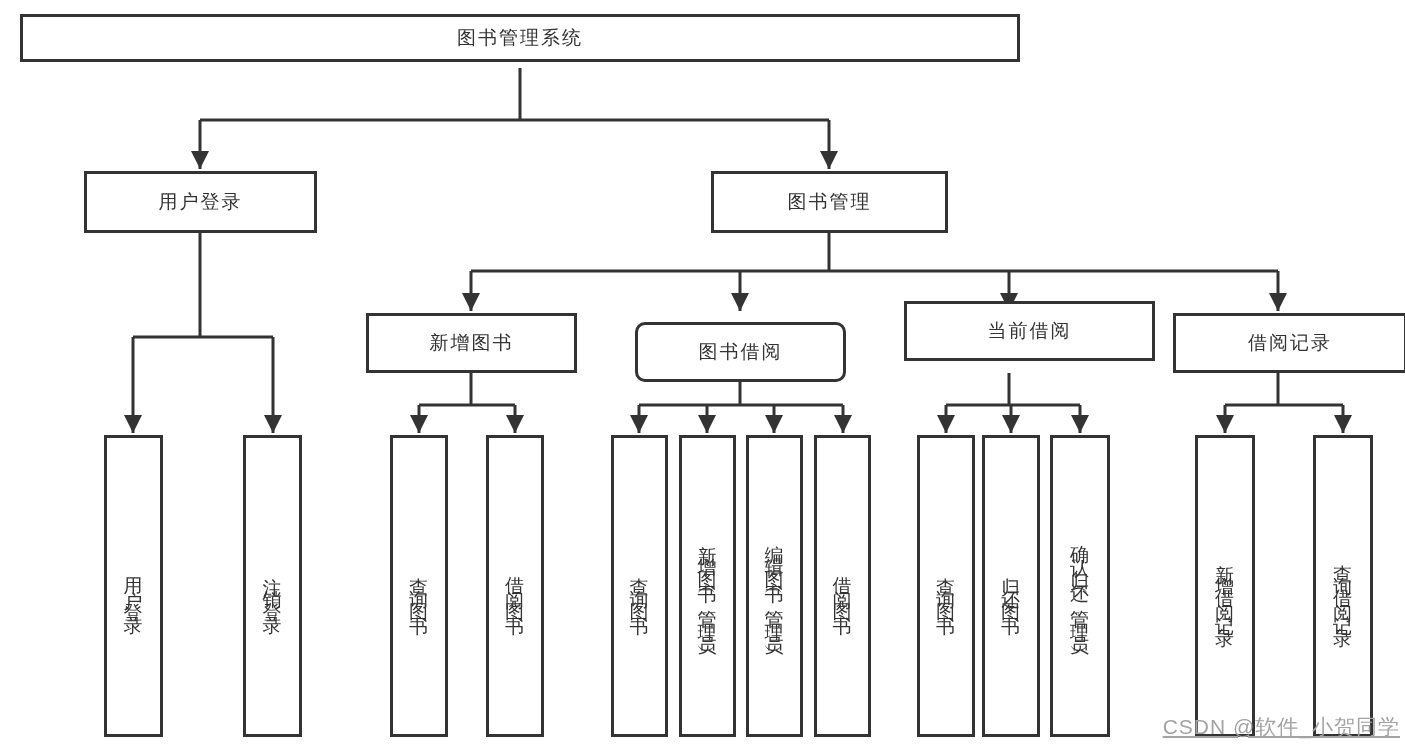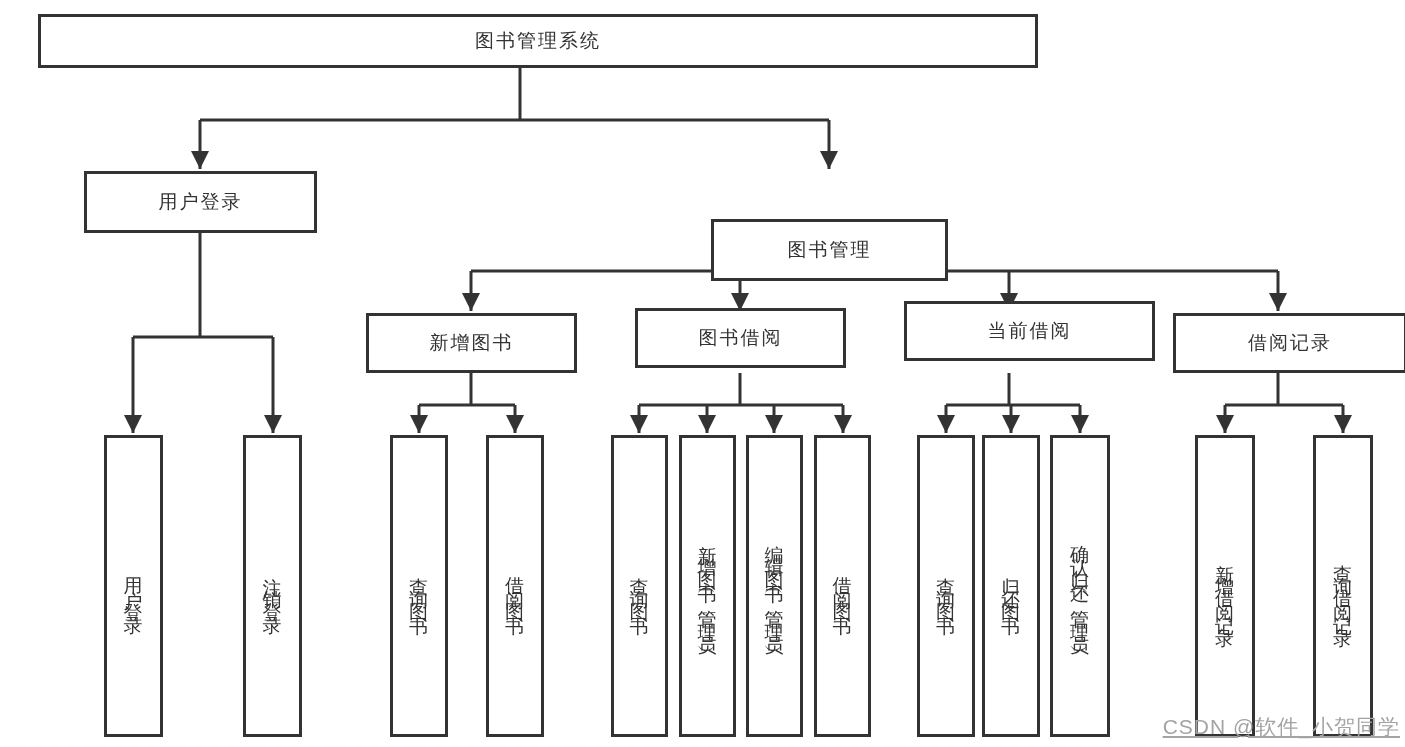--- a/index.html
+++ b/index.html
@@ -103,27 +103,27 @@
       </g>
       <g>
         <path d="M1278 373 V405"></path>
         <path d="M1225 405 H1343"></path>
         <line x1="1225" y1="405" x2="1225" y2="433" marker-end="url(#arw)"></line>
         <line x1="1343" y1="405" x2="1343" y2="433" marker-end="url(#arw)"></line>
       </g>
     </g>
   </svg>
 
-  <div class="node" style="left:20px; top:14px; width:1000px; height:54px;margin-left:18px;">图书管理系统</div>
+  <div class="node" style="left:20px; top:14px; width:1000px; height:48px;">图书管理系统</div>
 
   <div class="node" style="left:84px; top:171px; width:233px; height:62px;">用户登录</div>
-  <div class="node" style="left:711px; top:171px; width:237px; height:62px;margin-top:48px;">图书管理</div>
+  <div class="node" style="left:711px; top:171px; width:237px; height:62px;">图书管理</div>
 
   <div class="node" style="left:366px; top:313px; width:211px; height:60px;">新增图书</div>
-  <div class="node" style="left:635px; top:308px; width:211px; height:60px;">图书借阅</div>
+  <div class="node" style="left:635px; top:322px; width:211px; height:60px;border-radius:10px;">图书借阅</div>
   <div class="node" style="left:904px; top:301px; width:251px; height:60px;text-align:right;">当前借阅</div>
   <div class="node" style="left:1173px; top:313px; width:234px; height:60px;">借阅记录</div>
 
   <div class="node vnode" style="left:104px; top:435px; width:59px; height:302px;">用户登录</div>
   <div class="node vnode" style="left:243px; top:435px; width:59px; height:302px;">注销登录</div>
 
   <div class="node vnode" style="left:390px; top:435px; width:58px; height:302px;">查询图书</div>
   <div class="node vnode" style="left:486px; top:435px; width:58px; height:302px;">借阅图书</div>
 
   <div class="node vnode" style="left:611px; top:435px; width:57px; height:302px;">查询图书</div>

